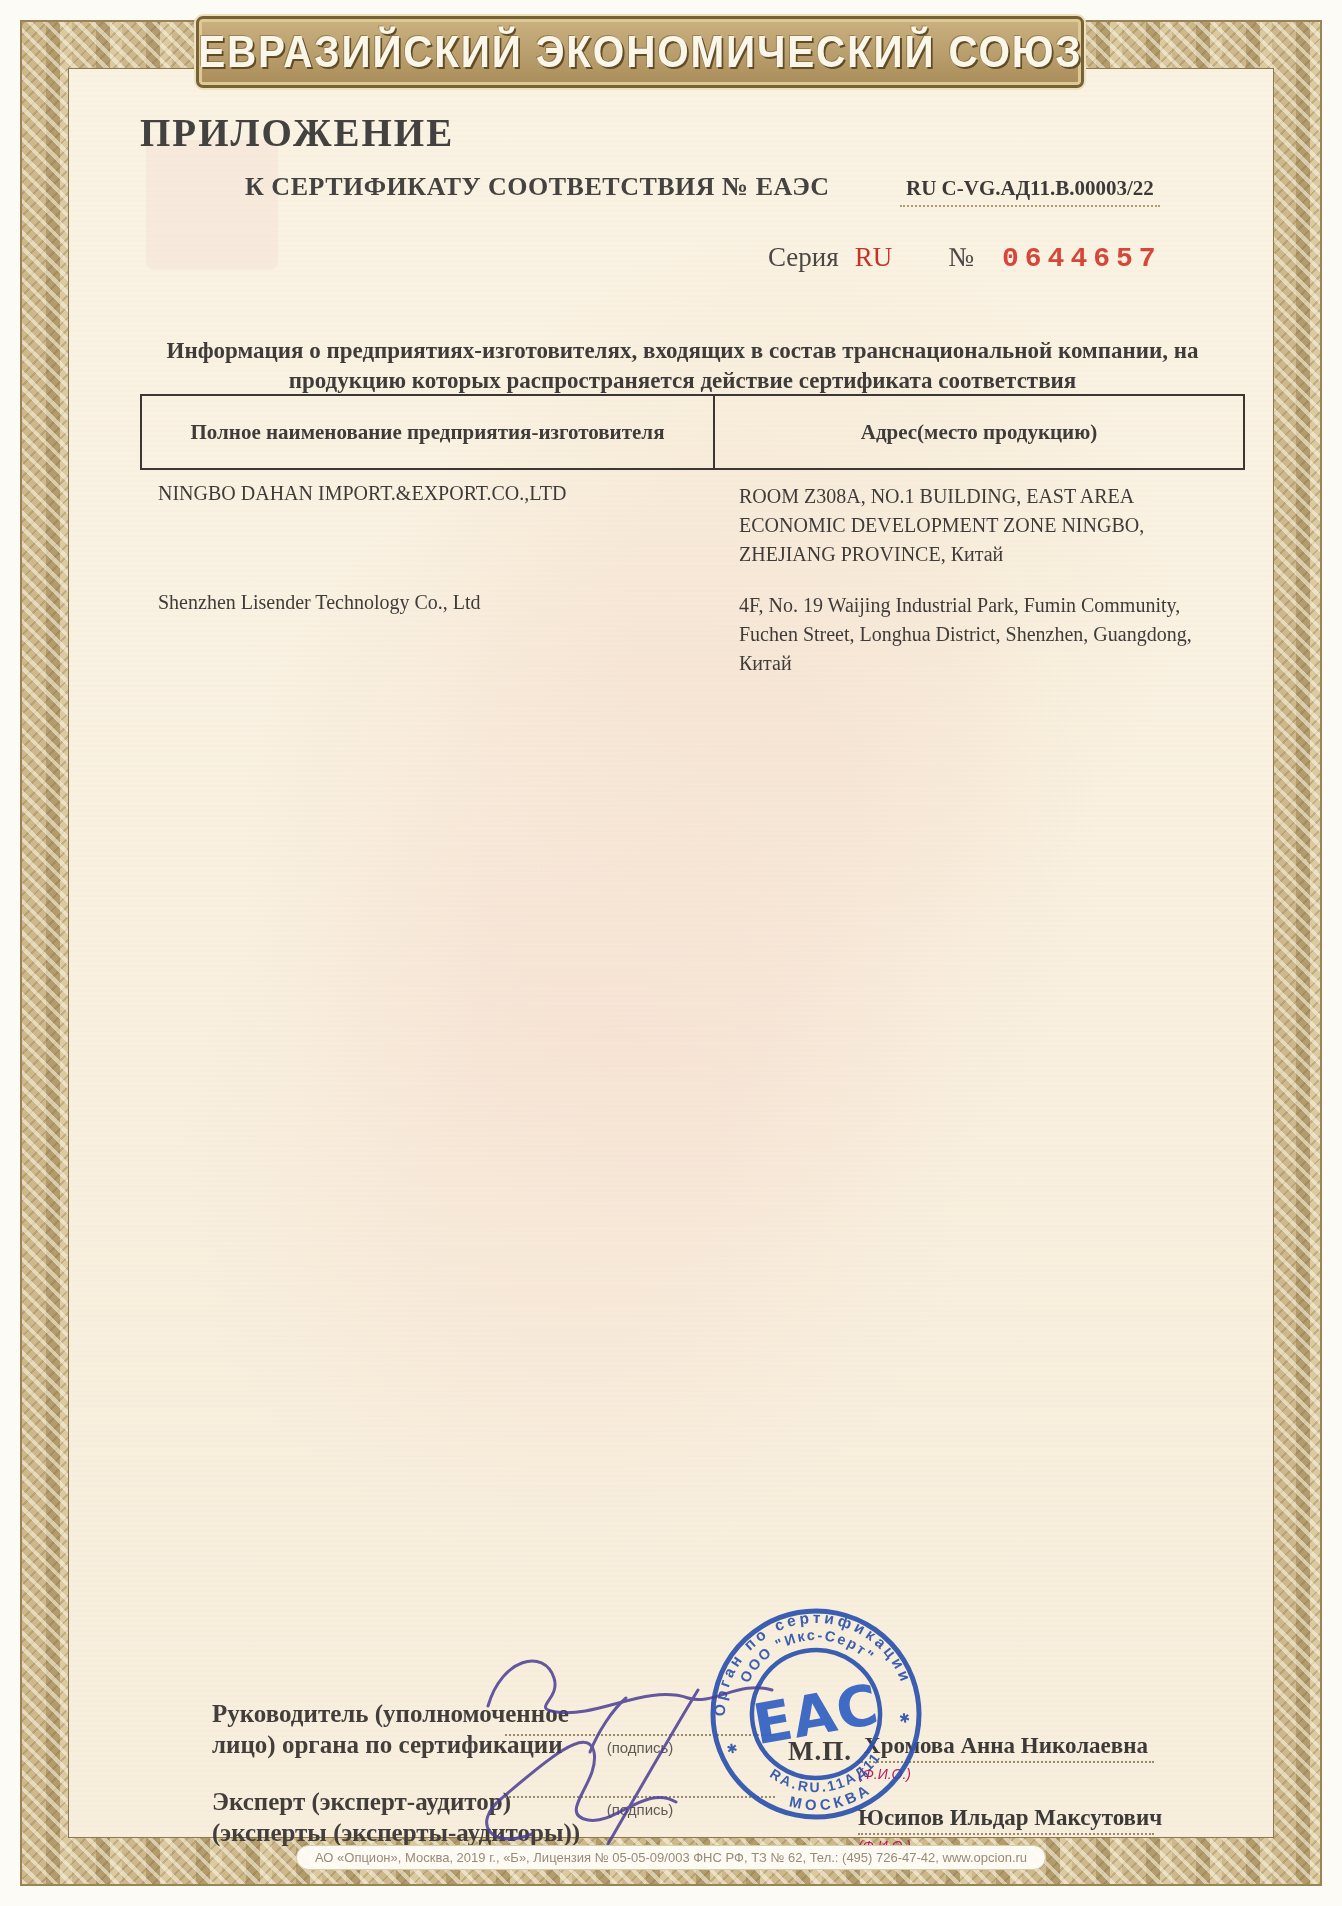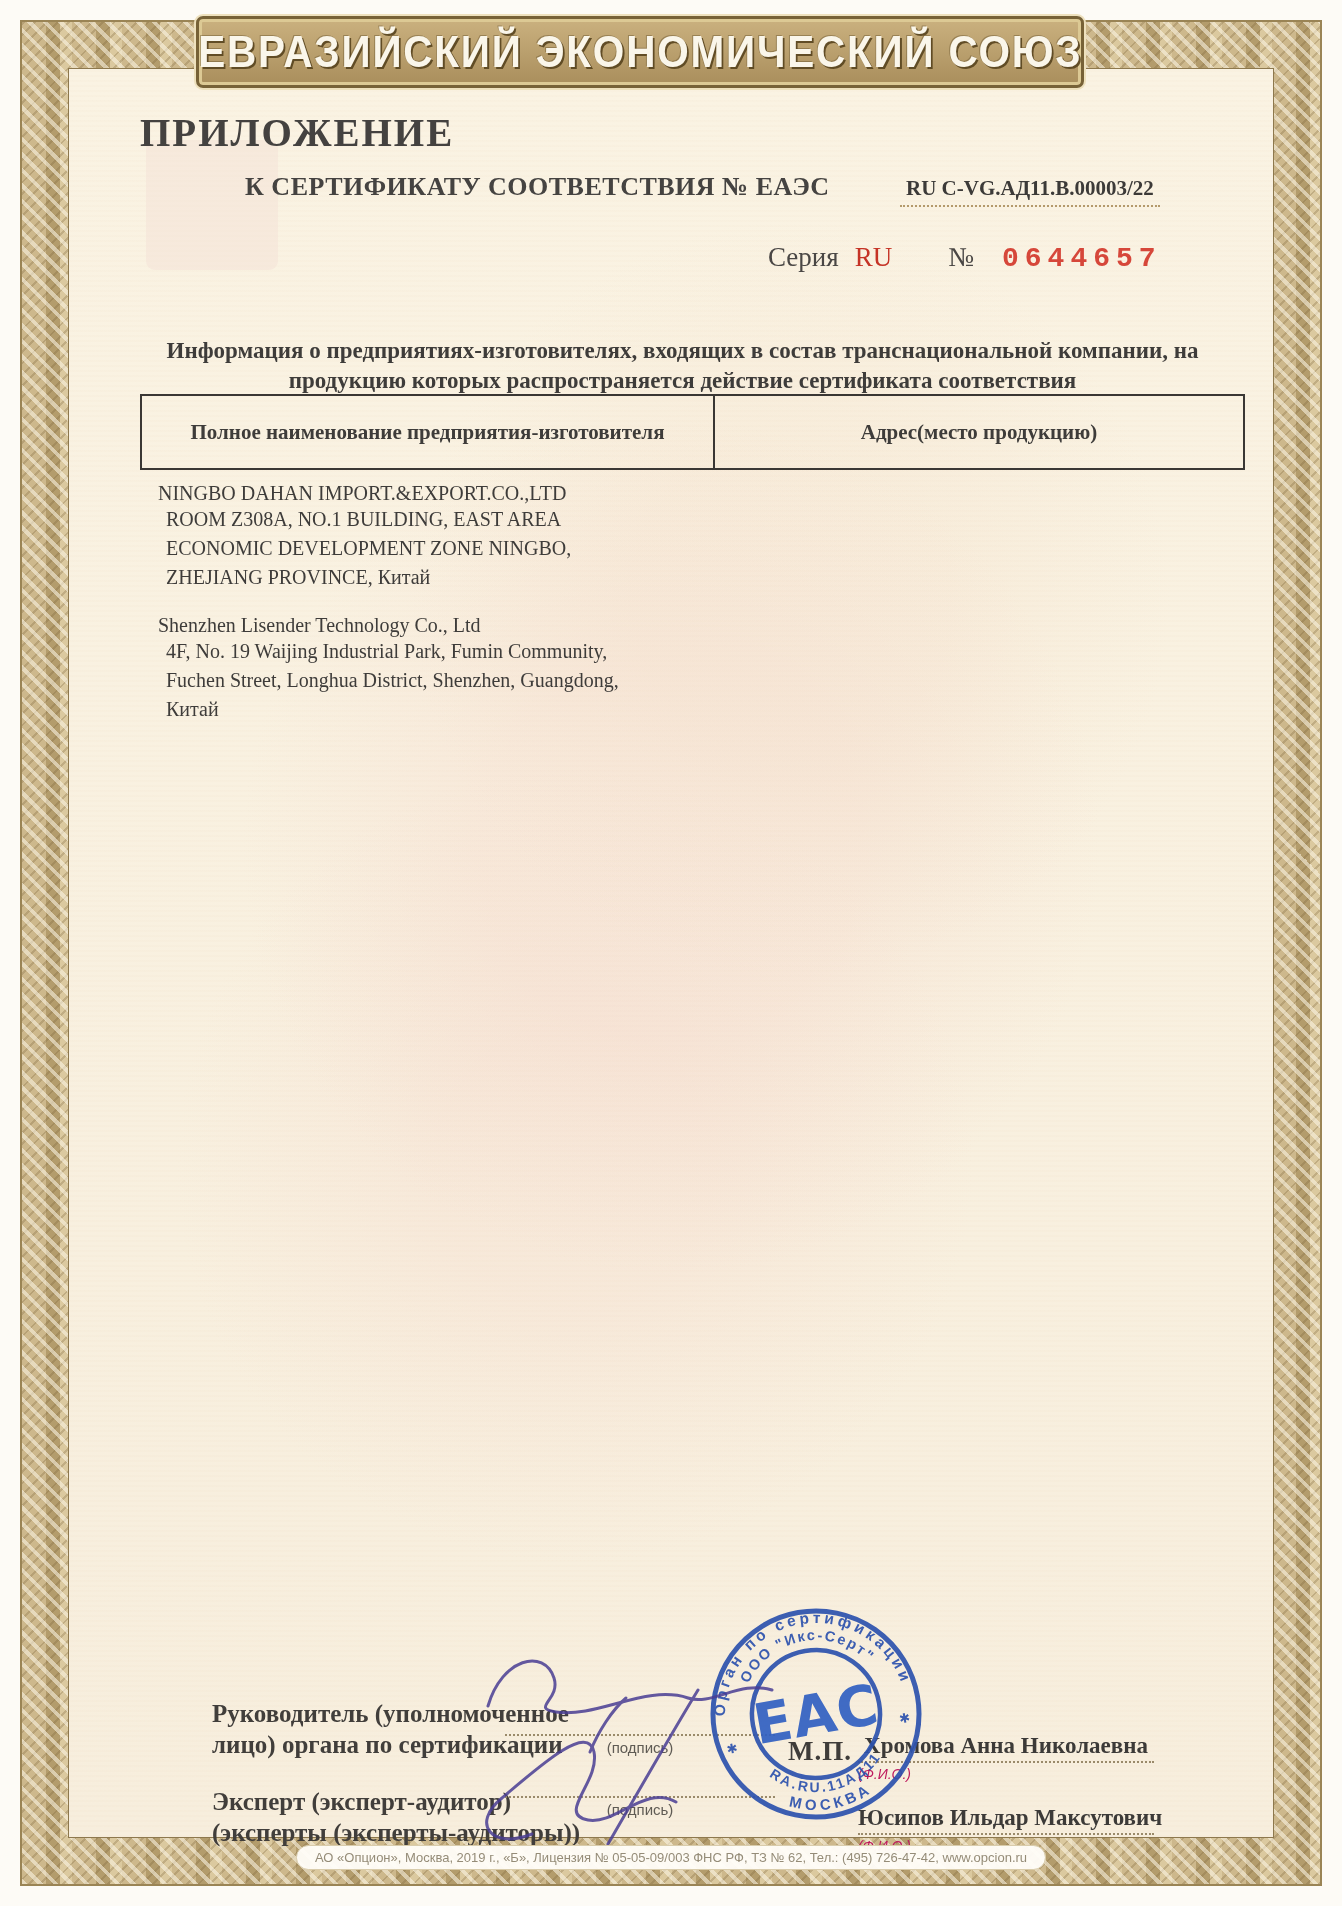--- a/index.html
+++ b/index.html
@@ -78,21 +78,21 @@
   
   .mtable{position:absolute;left:140px;top:394px;width:1105px;}
   .mtable-header{display:flex;border:2px solid #3a3734;height:76px;}
   .mtable-header .cell{
     display:flex;align-items:center;justify-content:center;text-align:center;
     font-size:21px;font-weight:bold;color:#3e3c3a;padding:4px 12px;
   }
   .cell-name{width:573px;border-right:2px solid #3a3734;}
   .cell-address{flex:1;}
   .mtable-body{padding-top:12px;}
-  .mrow{display:flex;margin-bottom:22px;flex-direction:column;}
+  .mrow{display:flex;margin-bottom:22px;}
   .mrow .name{
     width:573px;padding-left:18px;font-size:20px;color:#3e3c3a;
   }
   .mrow .address{
     flex:1;padding-left:26px;font-size:20px;color:#3e3c3a;
     line-height:1.45;white-space:pre-line;
   }
   
   .sign-label{
     position:absolute;left:212px;width:420px;

